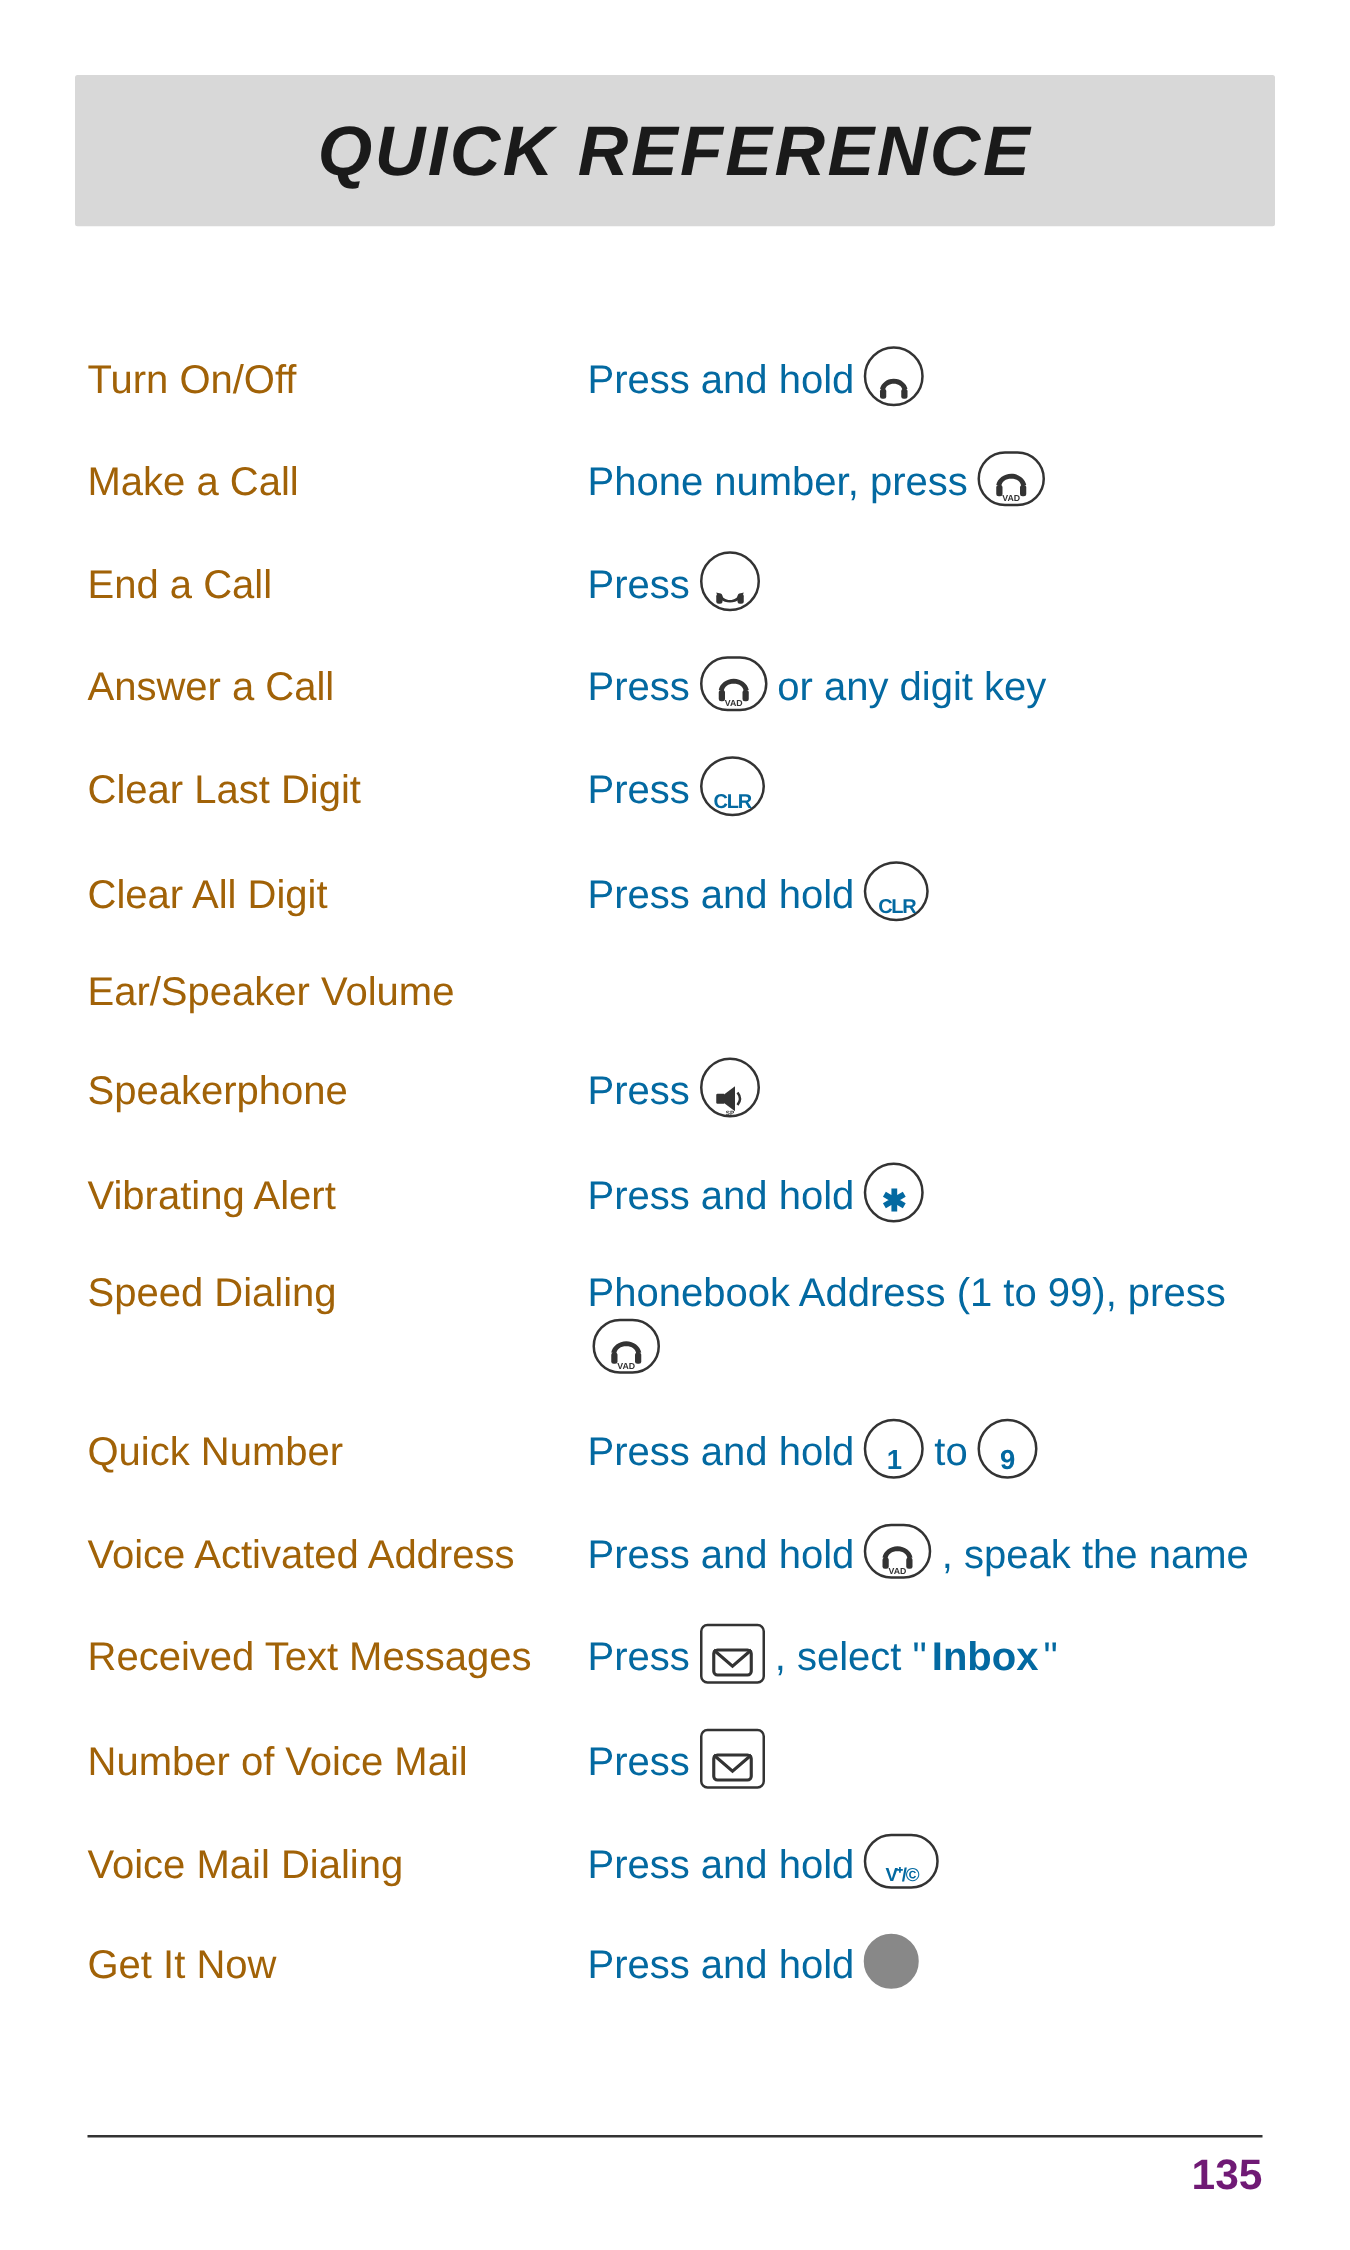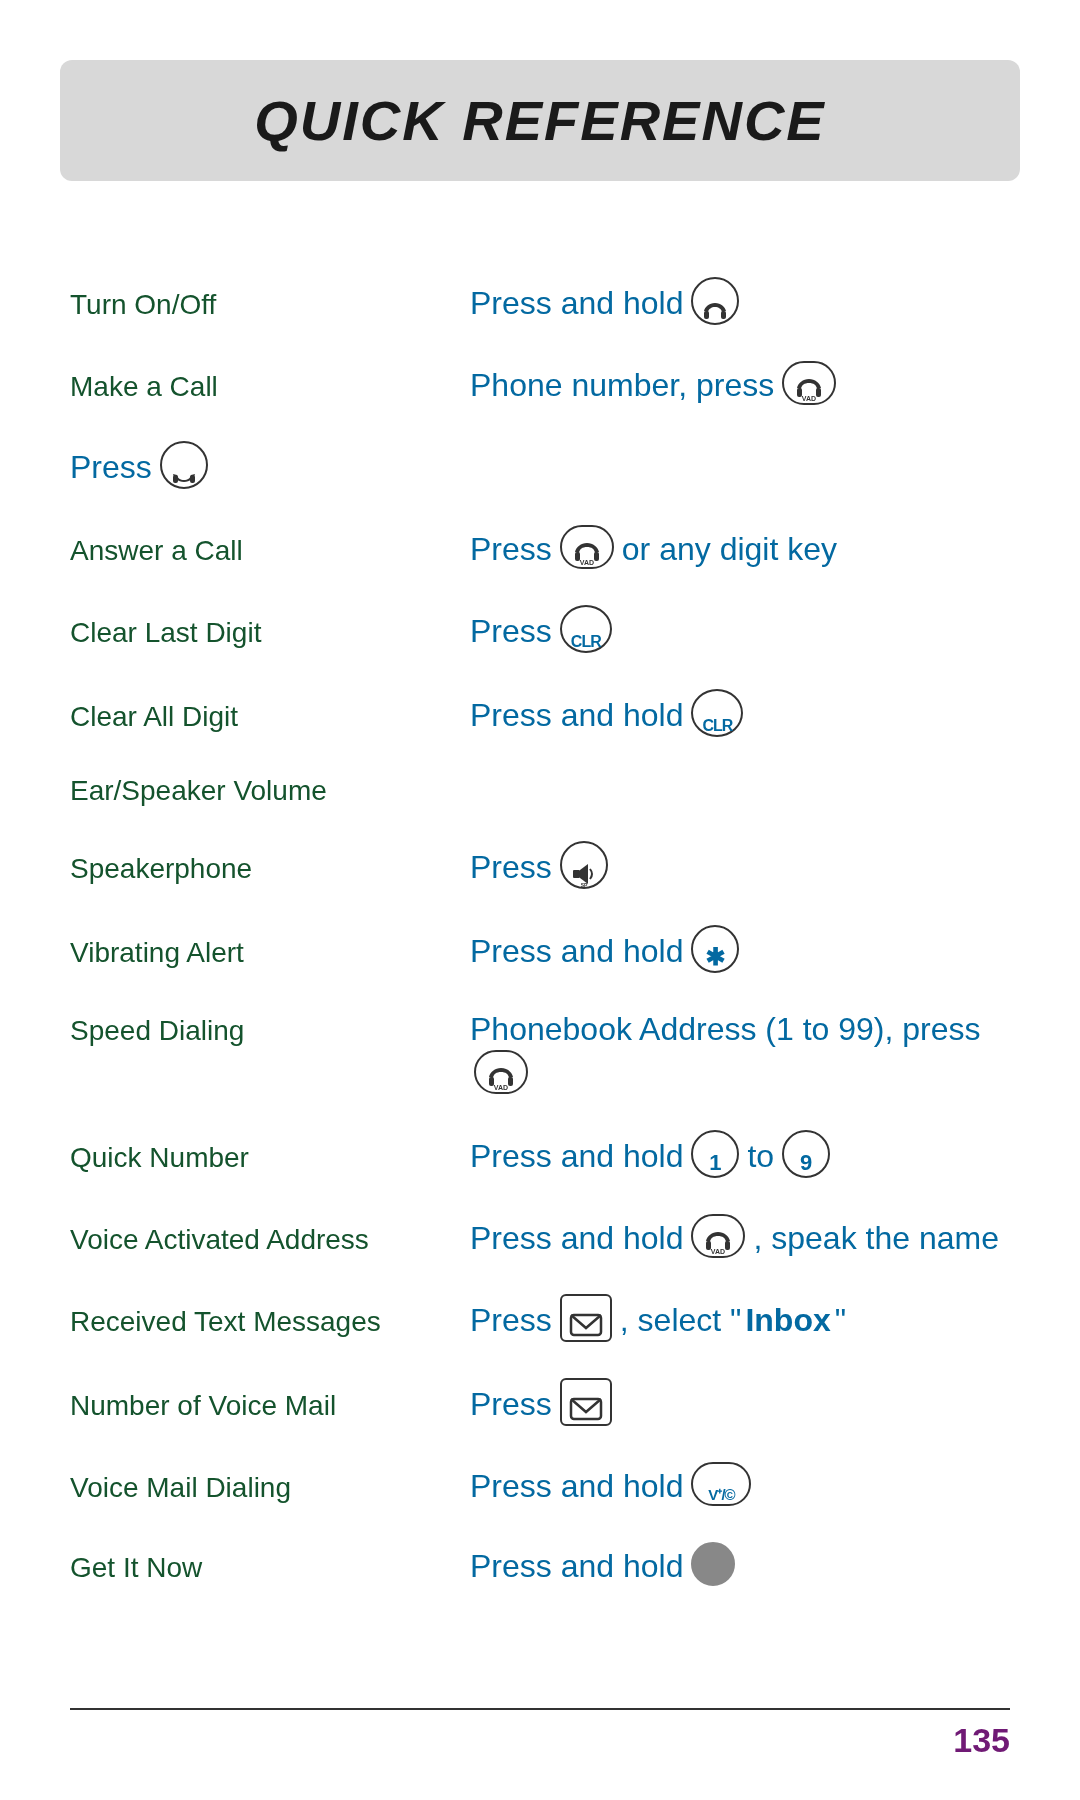--- a/index.html
+++ b/index.html
@@ -14,21 +14,21 @@
       background: #ffffff;
       font-family: Arial, Helvetica, sans-serif;
       font-size: 32px;
       color: #1a1a1a;
       position: relative;
       overflow: hidden;
     }
 
     .title-bar {
       background: #d8d8d8;
-      border-radius: 12px;
+      border-radius: 2px;
       margin: 60px 60px 60px 60px;
       padding: 28px 40px;
       text-align: center;
     }
 
     .title-text {
       font-size: 56px;
       font-weight: 900;
       font-style: italic;
       color: #1a1a1a;
@@ -42,22 +42,22 @@
     .row {
       display: flex;
       align-items: baseline;
       padding: 18px 0;
       gap: 20px;
     }
 
     .label {
       width: 380px;
       min-width: 380px;
-      font-size: 28px;
-      color: #14532d;
+      font-size: 32px;
+      color: #a16207;
     }
 
     .action {
       flex: 1;
       font-size: 32px;
       color: #0369a1;
       display: flex;
       align-items: center;
       flex-wrap: wrap;
       gap: 4px;
@@ -194,20 +194,21 @@
           <path d="M16 4 C10 4 5 8 4 13 L8 14 C8.5 10 11.5 8 16 8 C20.5 8 23.5 10 24 14 L28 13 C27 8 22 4 16 4Z" fill="#333"></path>
           <rect x="4" y="13" width="5" height="9" rx="2" fill="#333"></rect>
           <rect x="23" y="13" width="5" height="9" rx="2" fill="#333"></rect>
           <text x="16" y="26" font-size="7" text-anchor="middle" fill="#333" font-weight="bold">VAD</text>
         </svg>
       </span>
     </div>
   </div>
 
   <div class="row">
+    <div class="label">End a Call</div>
     <div class="action">
       Press
       <span class="btn-icon phone-end">
         <svg width="28" height="22" viewBox="0 0 28 22" fill="none">
           <path d="M14 5 C8 5 4 9 3 13 L7 12 C7.5 9 10.5 7 14 7 C17.5 7 20.5 9 21 12 L25 13 C24 9 20 5 14 5Z" fill="#333" transform="rotate(180,14,11)"></path>
           <rect x="3" y="10" width="5" height="8" rx="2" fill="#333"></rect>
           <rect x="20" y="10" width="5" height="8" rx="2" fill="#333"></rect>
         </svg>
       </span>
     </div>

